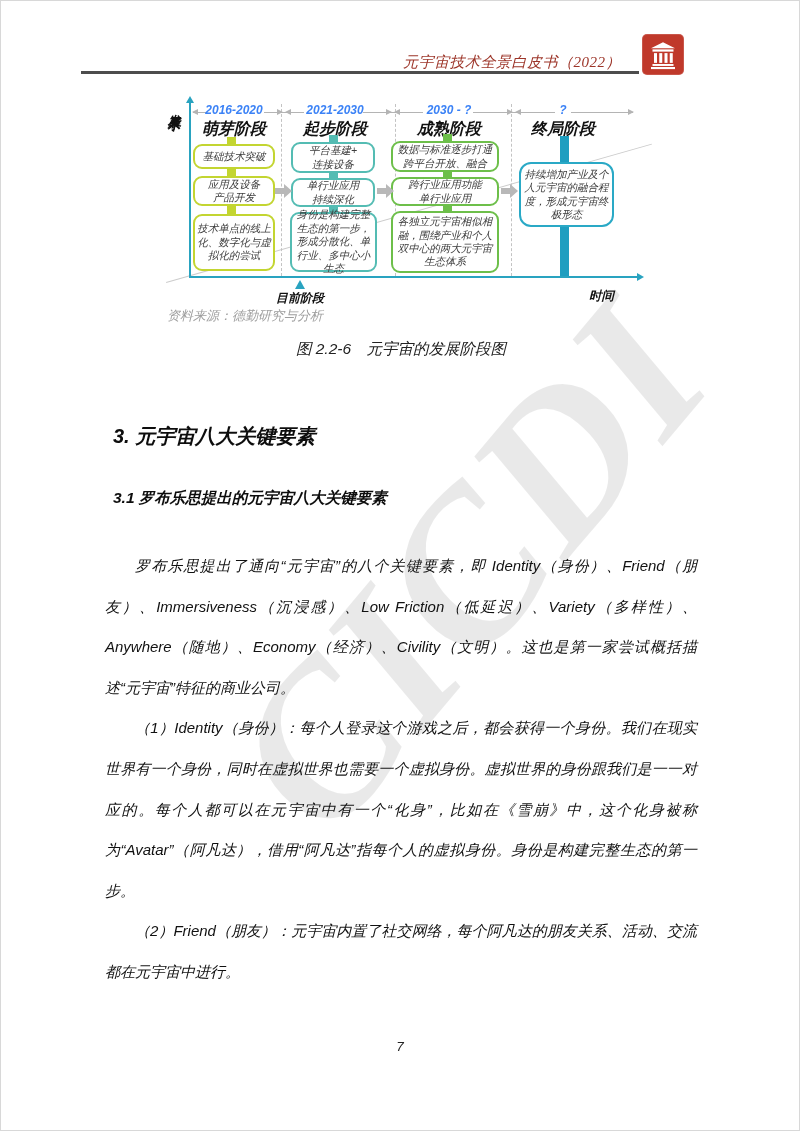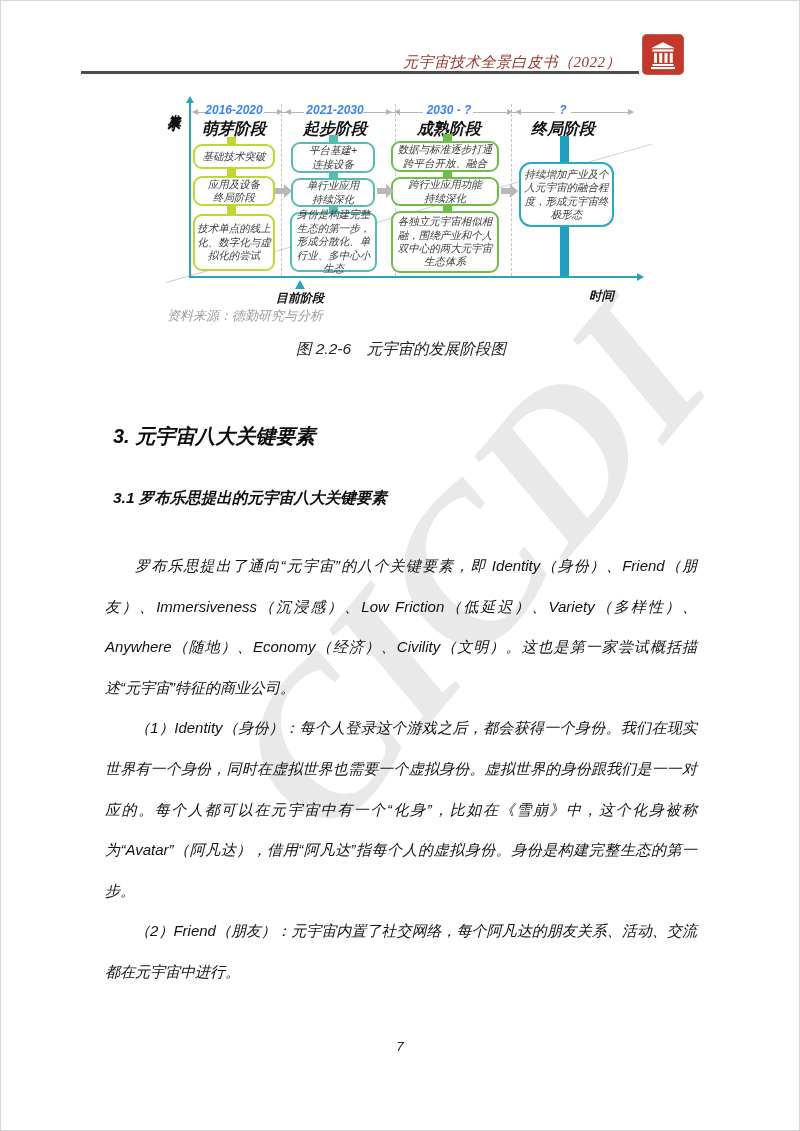--- a/index.html
+++ b/index.html
@@ -106,21 +106,21 @@
     <div class="tspan mid" style="left:312px;width:82px;"></div>
     <div class="tspan ar" style="left:410px;width:62px;"></div>
 
     <div class="stage s1">
       <div class="stage-period" style="left:36px;width:74px;">2016-2020</div>
       <div class="stage-name" style="left:36px;width:74px;">萌芽阶段</div>
       <div class="conn" style="left:66px;top:41px;height:8px;"></div>
       <div class="sbox" style="left:32px;top:48px;width:82px;height:25px;">基础技术突破</div>
       <div class="conn" style="left:66px;top:72px;height:9px;"></div>
       <div class="sbox" style="left:32px;top:80px;width:82px;height:30px;">应用及设备
-终局阶段</div>
+产品开发</div>
       <div class="conn" style="left:66px;top:109px;height:10px;"></div>
       <div class="sbox" style="left:32px;top:118px;width:82px;height:57px;">技术单点的线上化、数字化与虚拟化的尝试</div>
     </div>
 
     <div class="stage s2">
       <div class="stage-period" style="left:134px;width:80px;">2021-2030</div>
       <div class="stage-name" style="left:134px;width:80px;">起步阶段</div>
       <div class="conn" style="left:168px;top:39px;height:8px;"></div>
       <div class="sbox" style="left:130px;top:46px;width:84px;height:31px;">平台基建+
 连接设备</div>
@@ -132,21 +132,21 @@
     </div>
 
     <div class="stage s3">
       <div class="stage-period" style="left:243px;width:90px;">2030 - ?</div>
       <div class="stage-name" style="left:243px;width:90px;">成熟阶段</div>
       <div class="conn" style="left:282px;top:38px;height:8px;"></div>
       <div class="sbox" style="left:230px;top:45px;width:108px;height:31px;">数据与标准逐步打通
 跨平台开放、融合</div>
       <div class="conn" style="left:282px;top:75px;height:7px;"></div>
       <div class="sbox" style="left:230px;top:81px;width:108px;height:29px;">跨行业应用功能
-持续深化</div>
+单行业应用</div>
       <div class="conn" style="left:282px;top:109px;height:8px;"></div>
       <div class="sbox" style="left:230px;top:115px;width:108px;height:62px;">各独立元宇宙相似相融，围绕产业和个人双中心的两大元宇宙生态体系</div>
     </div>
 
     <div class="stage s4">
       <div class="stage-period" style="left:362px;width:80px;">?</div>
       <div class="stage-name" style="left:362px;width:80px;">终局阶段</div>
       <div class="s4bar"></div>
       <div class="sbox" style="left:358px;top:66px;width:95px;height:65px;">持续增加产业及个人元宇宙的融合程度，形成元宇宙终极形态</div>
     </div>

